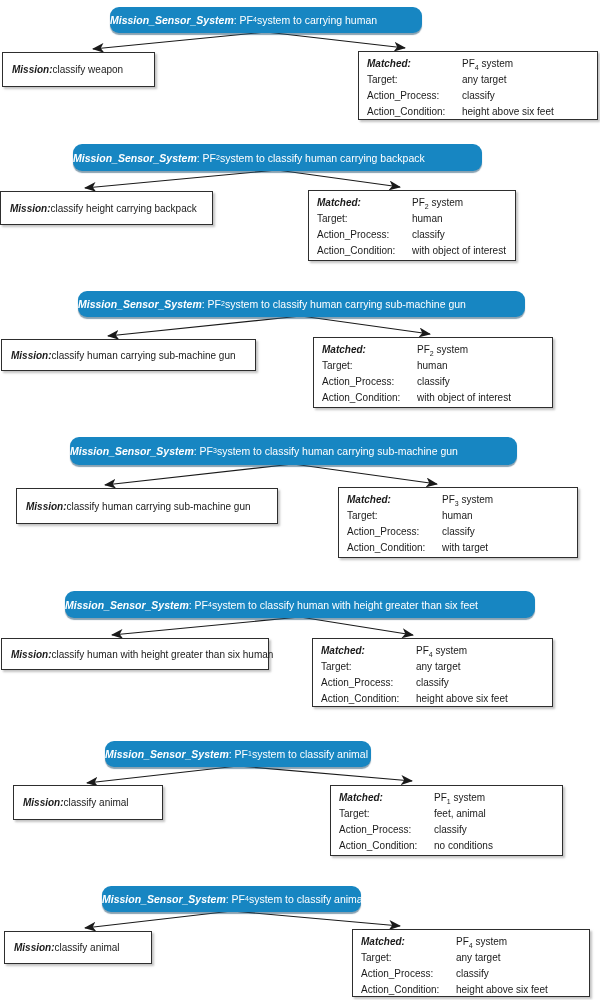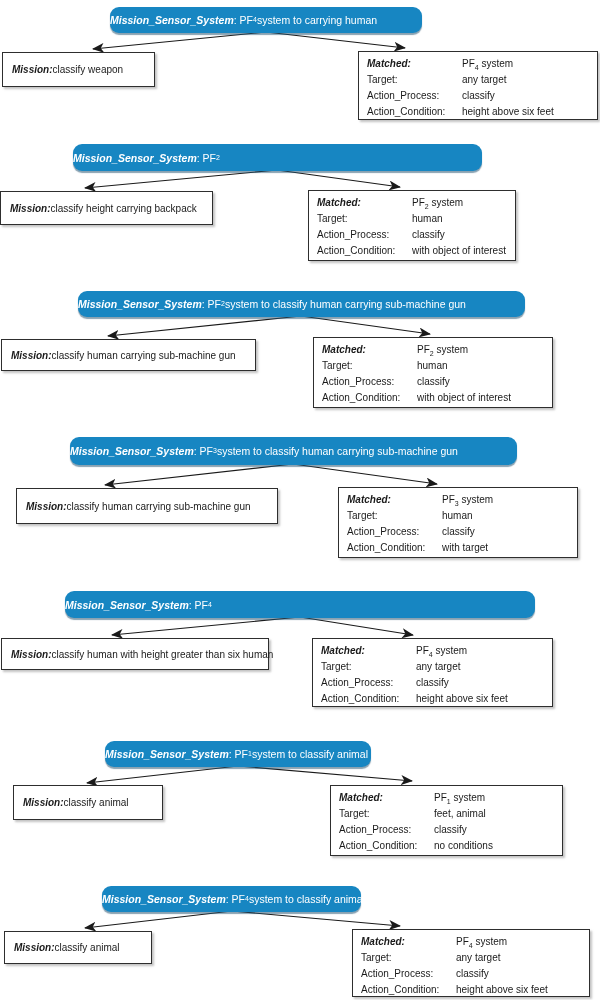--- a/index.html
+++ b/index.html
@@ -82,20 +82,21 @@
     <div class="trow">
         <span class="k">Action_Condition:</span>
         <span class="v"><span>height above six feet</span></span>
       </div>
   </div>
 
   <div class="hdr" style="left:73px;top:144px;width:409px;height:27px;">
     <span class="hl">Mission_Sensor_System</span>
       <span>: PF</span>
       <sub>2</sub>
+      <span> system to classify human carrying backpack</span>
   </div>
   <div class="box mbox" style="left:0px;top:191px;width:213px;height:34px;">
     <span class="bl">Mission:</span>
       <span> classify height carrying backpack</span>
   </div>
   <div class="box tbox" style="left:308px;top:190px;width:208px;height:71px;">
     <div class="trow">
         <span class="k bl">Matched:</span>
         <span class="v"><span>PF</span><sub>2</sub><span> system</span></span>
       </div>
@@ -168,20 +169,21 @@
     <div class="trow">
         <span class="k">Action_Condition:</span>
         <span class="v"><span>with target</span></span>
       </div>
   </div>
 
   <div class="hdr" style="left:65px;top:591px;width:470px;height:27px;">
     <span class="hl">Mission_Sensor_System</span>
       <span>: PF</span>
       <sub>4</sub>
+      <span> system to classify human with height greater than six feet</span>
   </div>
   <div class="box mbox" style="left:1px;top:638px;width:268px;height:32px;">
     <span class="bl">Mission:</span>
       <span> classify human with height greater than six human</span>
   </div>
   <div class="box tbox" style="left:312px;top:638px;width:241px;height:69px;">
     <div class="trow">
         <span class="k bl">Matched:</span>
         <span class="v"><span>PF</span><sub>4</sub><span> system</span></span>
       </div>

